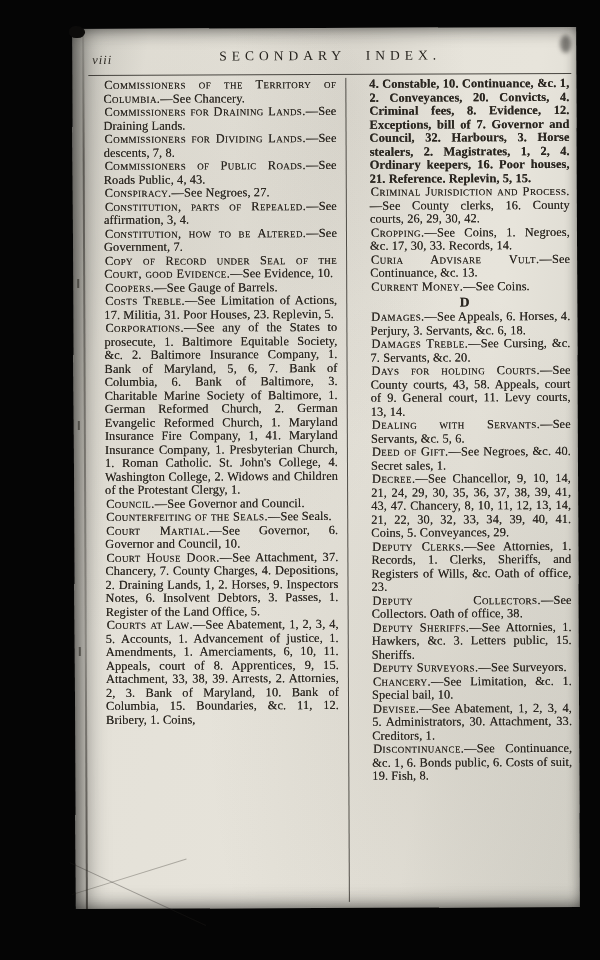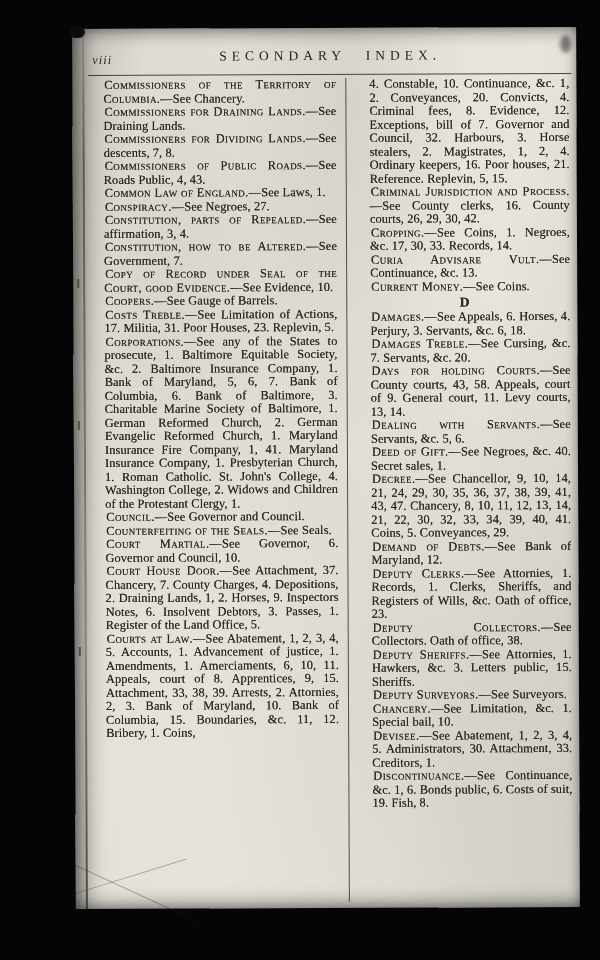--- a/index.html
+++ b/index.html
@@ -76,21 +76,21 @@
     text-align: justify; letter-spacing: 0.1px;
     text-shadow: 0 0 0.5px rgba(42,38,32,0.8);
   }
   .column-left { width: 244px; flex: none; }
   .column-divider {
     width: 1px; flex: none; margin: -4px 12px 0 9px;
     background: rgba(45,42,38,0.8);
   }
   .column-right { flex: 1; min-width: 0; }
   .entry-text { margin: 0; padding-left: 11px; text-indent: -11px; }
-  .entry-text.continuation { text-indent: 0; }
+  .entry-text.continuation { text-indent: 0; font-weight: bold; }
   .entry-head { font-variant: small-caps; letter-spacing: 0.4px; margin-left: 12px; }
   .section-letter {
     text-align: center; font-size: 13.5px; font-weight: bold;
     line-height: 15px; margin: 1px 0;
   }
 </style>
 </head>
 <body>
 
 <div class="scan">
@@ -116,21 +116,20 @@
         <div>
 
             <p class="entry-text"><span class="entry-head">Commissioners of the Territory of Columbia.</span><span class="entry-refs">—See Chancery.</span></p>
 
             <p class="entry-text"><span class="entry-head">Commissioners for Draining Lands.</span><span class="entry-refs">—See Draining Lands.</span></p>
 
             <p class="entry-text"><span class="entry-head">Commissioners for Dividing Lands.</span><span class="entry-refs">—See descents, 7, 8.</span></p>
 
             <p class="entry-text"><span class="entry-head">Commissioners of Public Roads.</span><span class="entry-refs">—See Roads Public, 4, 43.</span></p>
 
-            <p class="entry-text"><span class="entry-head">Common Law of England.</span><span class="entry-refs">—See Laws, 1.</span></p>
 
             <p class="entry-text"><span class="entry-head">Conspiracy.</span><span class="entry-refs">—See Negroes, 27.</span></p>
 
             <p class="entry-text"><span class="entry-head">Constitution, parts of Repealed.</span><span class="entry-refs">—See affirmation, 3, 4.</span></p>
 
             <p class="entry-text"><span class="entry-head">Constitution, how to be Altered.</span><span class="entry-refs">—See Government, 7.</span></p>
 
 
             <p class="entry-text"><span class="entry-head">Copy of Record under Seal of the Court, good Evidence.</span><span class="entry-refs">—See Evidence, 10.</span></p>
 
@@ -178,21 +177,20 @@
             <p class="entry-text"><span class="entry-head">Damages Treble.</span><span class="entry-refs">—See Cursing, &amp;c. 7. Servants, &amp;c. 20.</span></p>
 
             <p class="entry-text"><span class="entry-head">Days for holding Courts.</span><span class="entry-refs">—See County courts, 43, 58. Appeals, court of 9. General court, 11. Levy courts, 13, 14.</span></p>
 
             <p class="entry-text"><span class="entry-head">Dealing with Servants.</span><span class="entry-refs">—See Servants, &amp;c. 5, 6.</span></p>
 
             <p class="entry-text"><span class="entry-head">Deed of Gift.</span><span class="entry-refs">—See Negroes, &amp;c. 40. Secret sales, 1.</span></p>
 
             <p class="entry-text"><span class="entry-head">Decree.</span><span class="entry-refs">—See Chancellor, 9, 10, 14, 21, 24, 29, 30, 35, 36, 37, 38, 39, 41, 43, 47. Chancery, 8, 10, 11, 12, 13, 14, 21, 22, 30, 32, 33, 34, 39, 40, 41. Coins, 5. Conveyances, 29.</span></p>
 
-            <p class="entry-text"><span class="entry-head">Demand of Debts.</span><span class="entry-refs">—See Bank of Maryland, 12.</span></p>
 
             <p class="entry-text"><span class="entry-head">Deputy Clerks.</span><span class="entry-refs">—See Attornies, 1. Records, 1. Clerks, Sheriffs, and Registers of Wills, &amp;c. Oath of office, 23.</span></p>
 
             <p class="entry-text"><span class="entry-head">Deputy Collectors.</span><span class="entry-refs">—See Collectors. Oath of office, 38.</span></p>
 
             <p class="entry-text"><span class="entry-head">Deputy Sheriffs.</span><span class="entry-refs">—See Attornies, 1. Hawkers, &amp;c. 3. Letters public, 15. Sheriffs.</span></p>
 
             <p class="entry-text"><span class="entry-head">Deputy Surveyors.</span><span class="entry-refs">—See Surveyors.</span></p>
 
             <p class="entry-text"><span class="entry-head">Chancery.</span><span class="entry-refs">—See Limitation, &amp;c. 1. Special bail, 10.</span></p>

